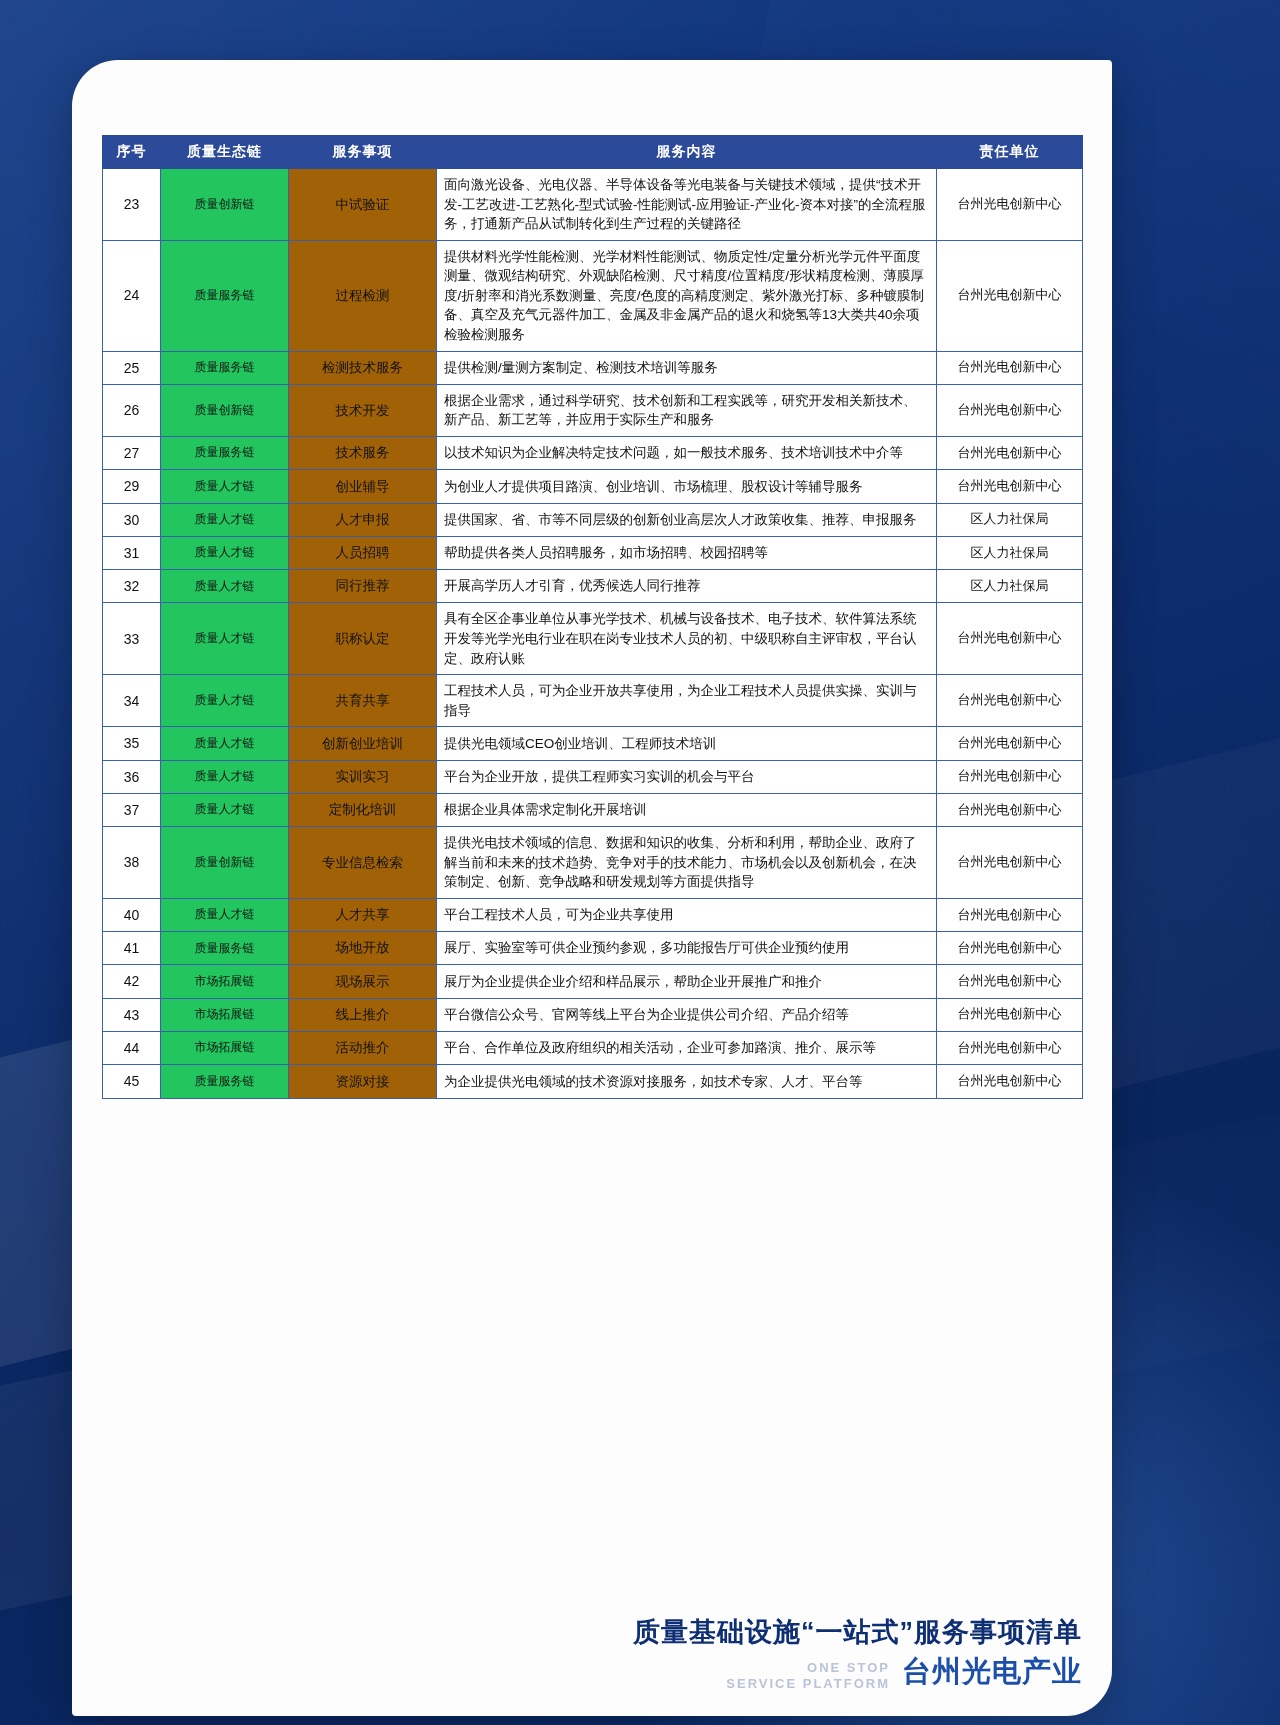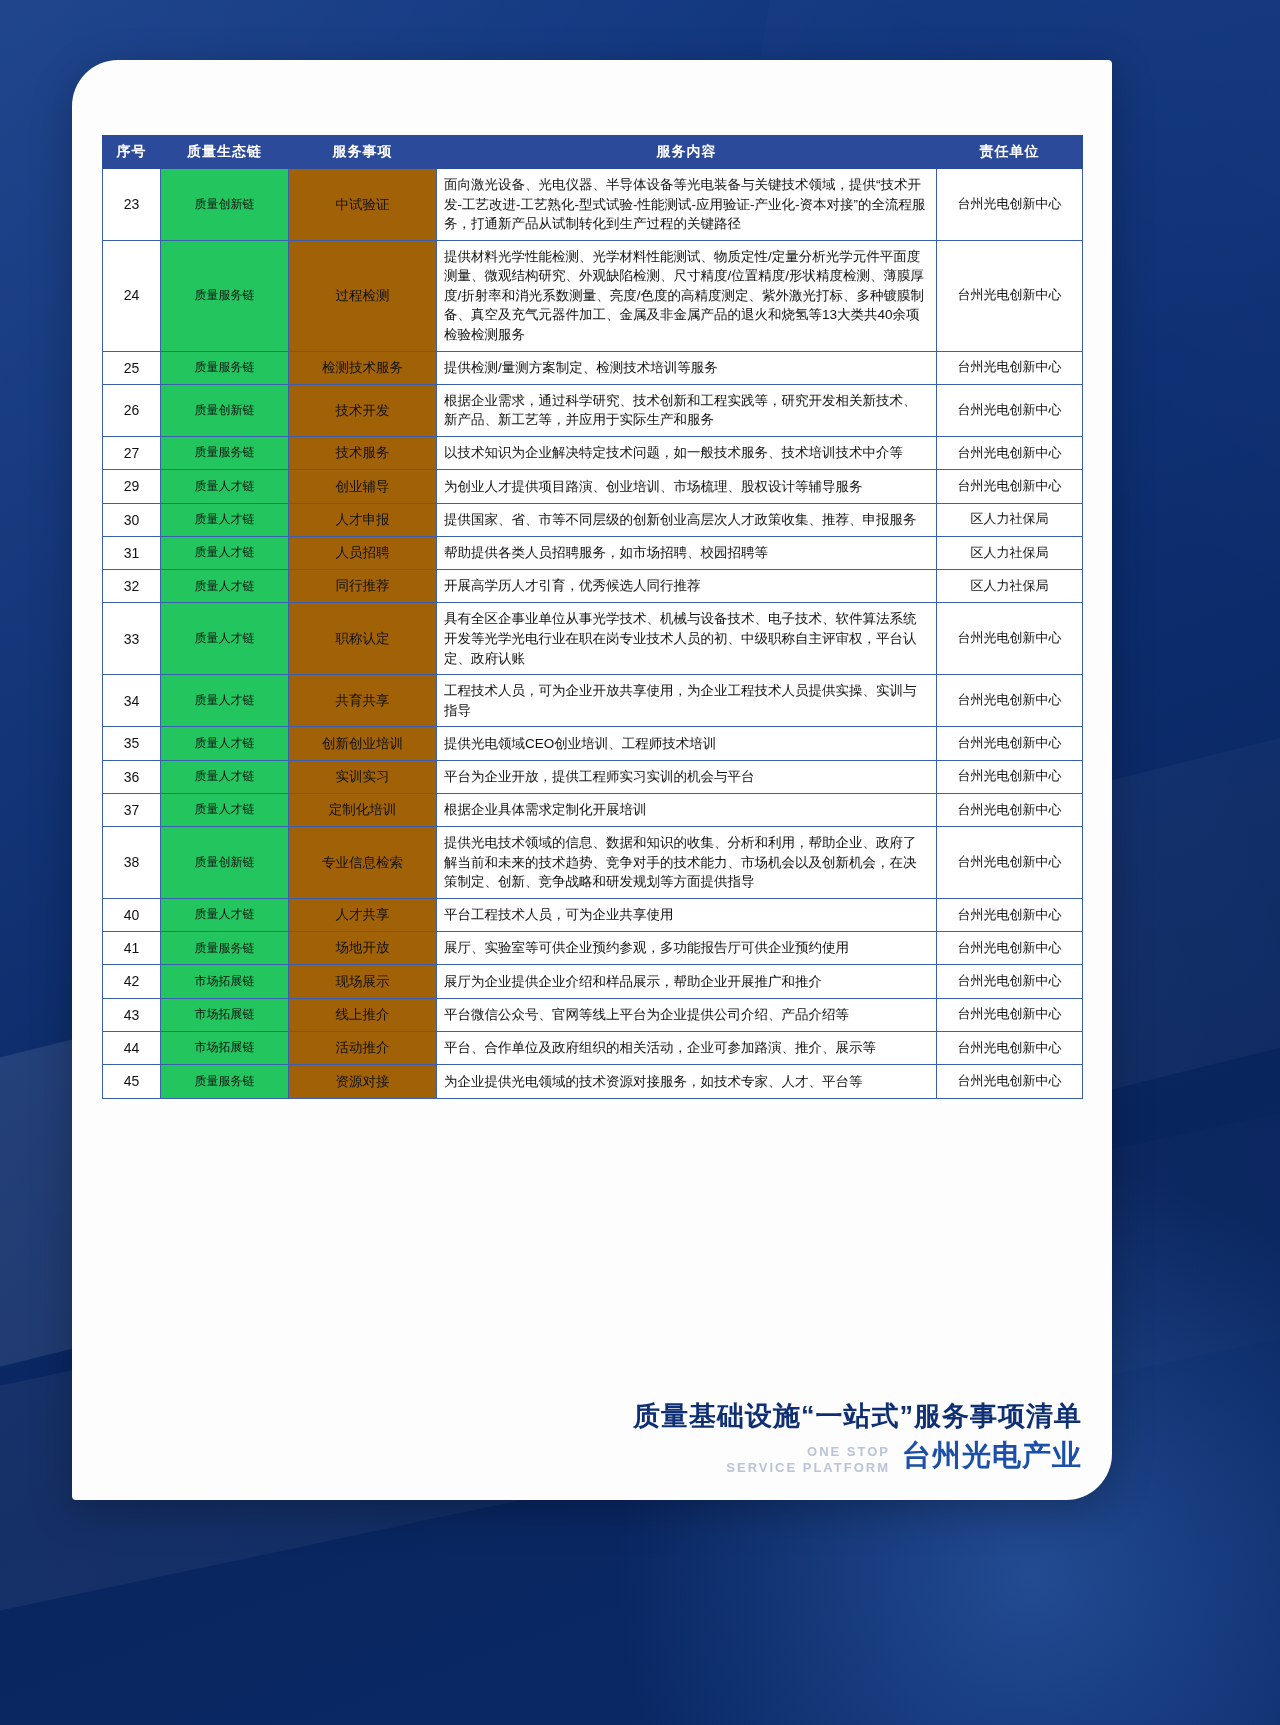--- a/index.html
+++ b/index.html
@@ -50,21 +50,21 @@
     border-radius: 50%;
     background: radial-gradient(circle, rgba(80,140,230,0.35), rgba(80,140,230,0) 65%);
   }
 
   
   .card {
     position: absolute;
     left: 72px;
     top: 60px;
     width: 1040px;
-    height: 1440px;
+    height: 1656px;
     background: #fdfdfd;
     border-top-left-radius: 46px;
     border-bottom-right-radius: 46px;
     border-top-right-radius: 4px;
     border-bottom-left-radius: 4px;
     box-shadow: 0 10px 40px rgba(0,0,0,0.25);
   }
 
   .table-wrap {
     position: absolute;

